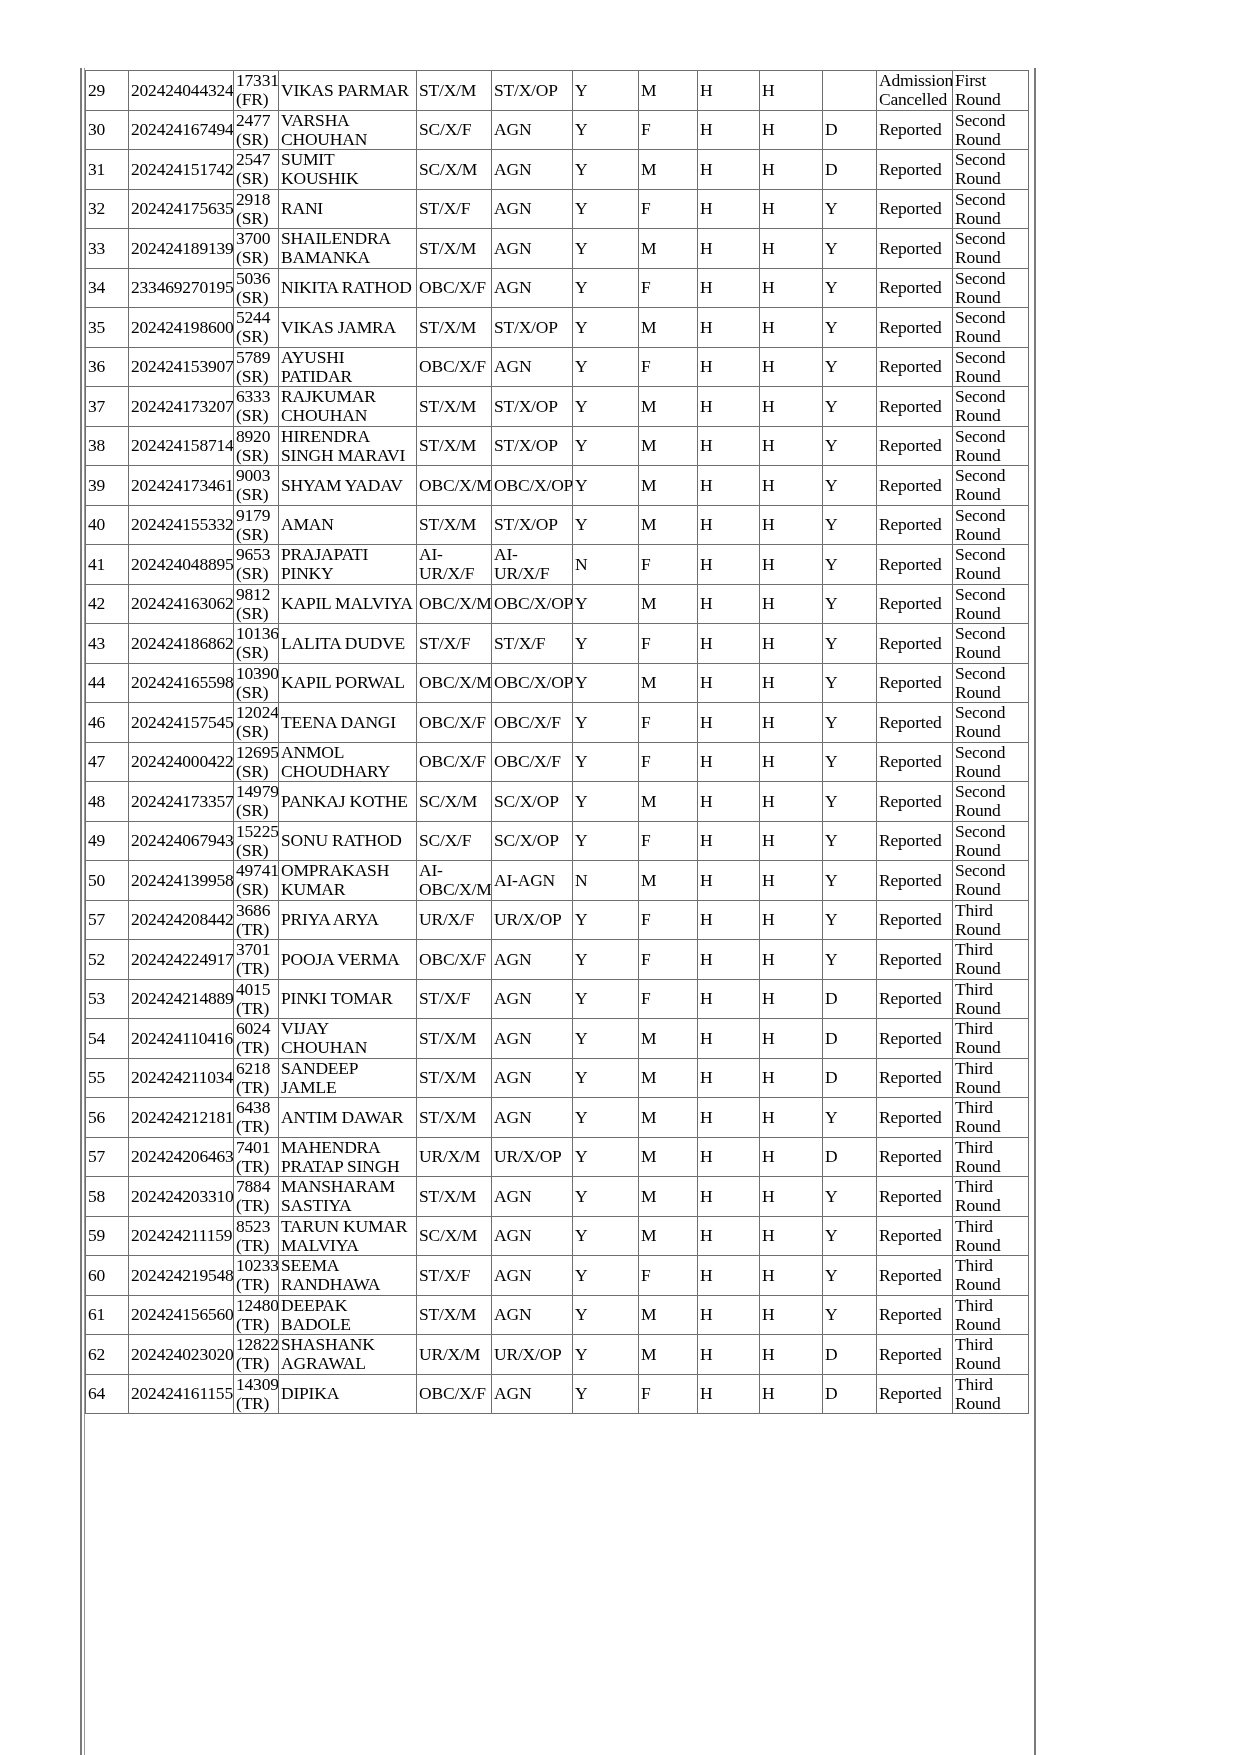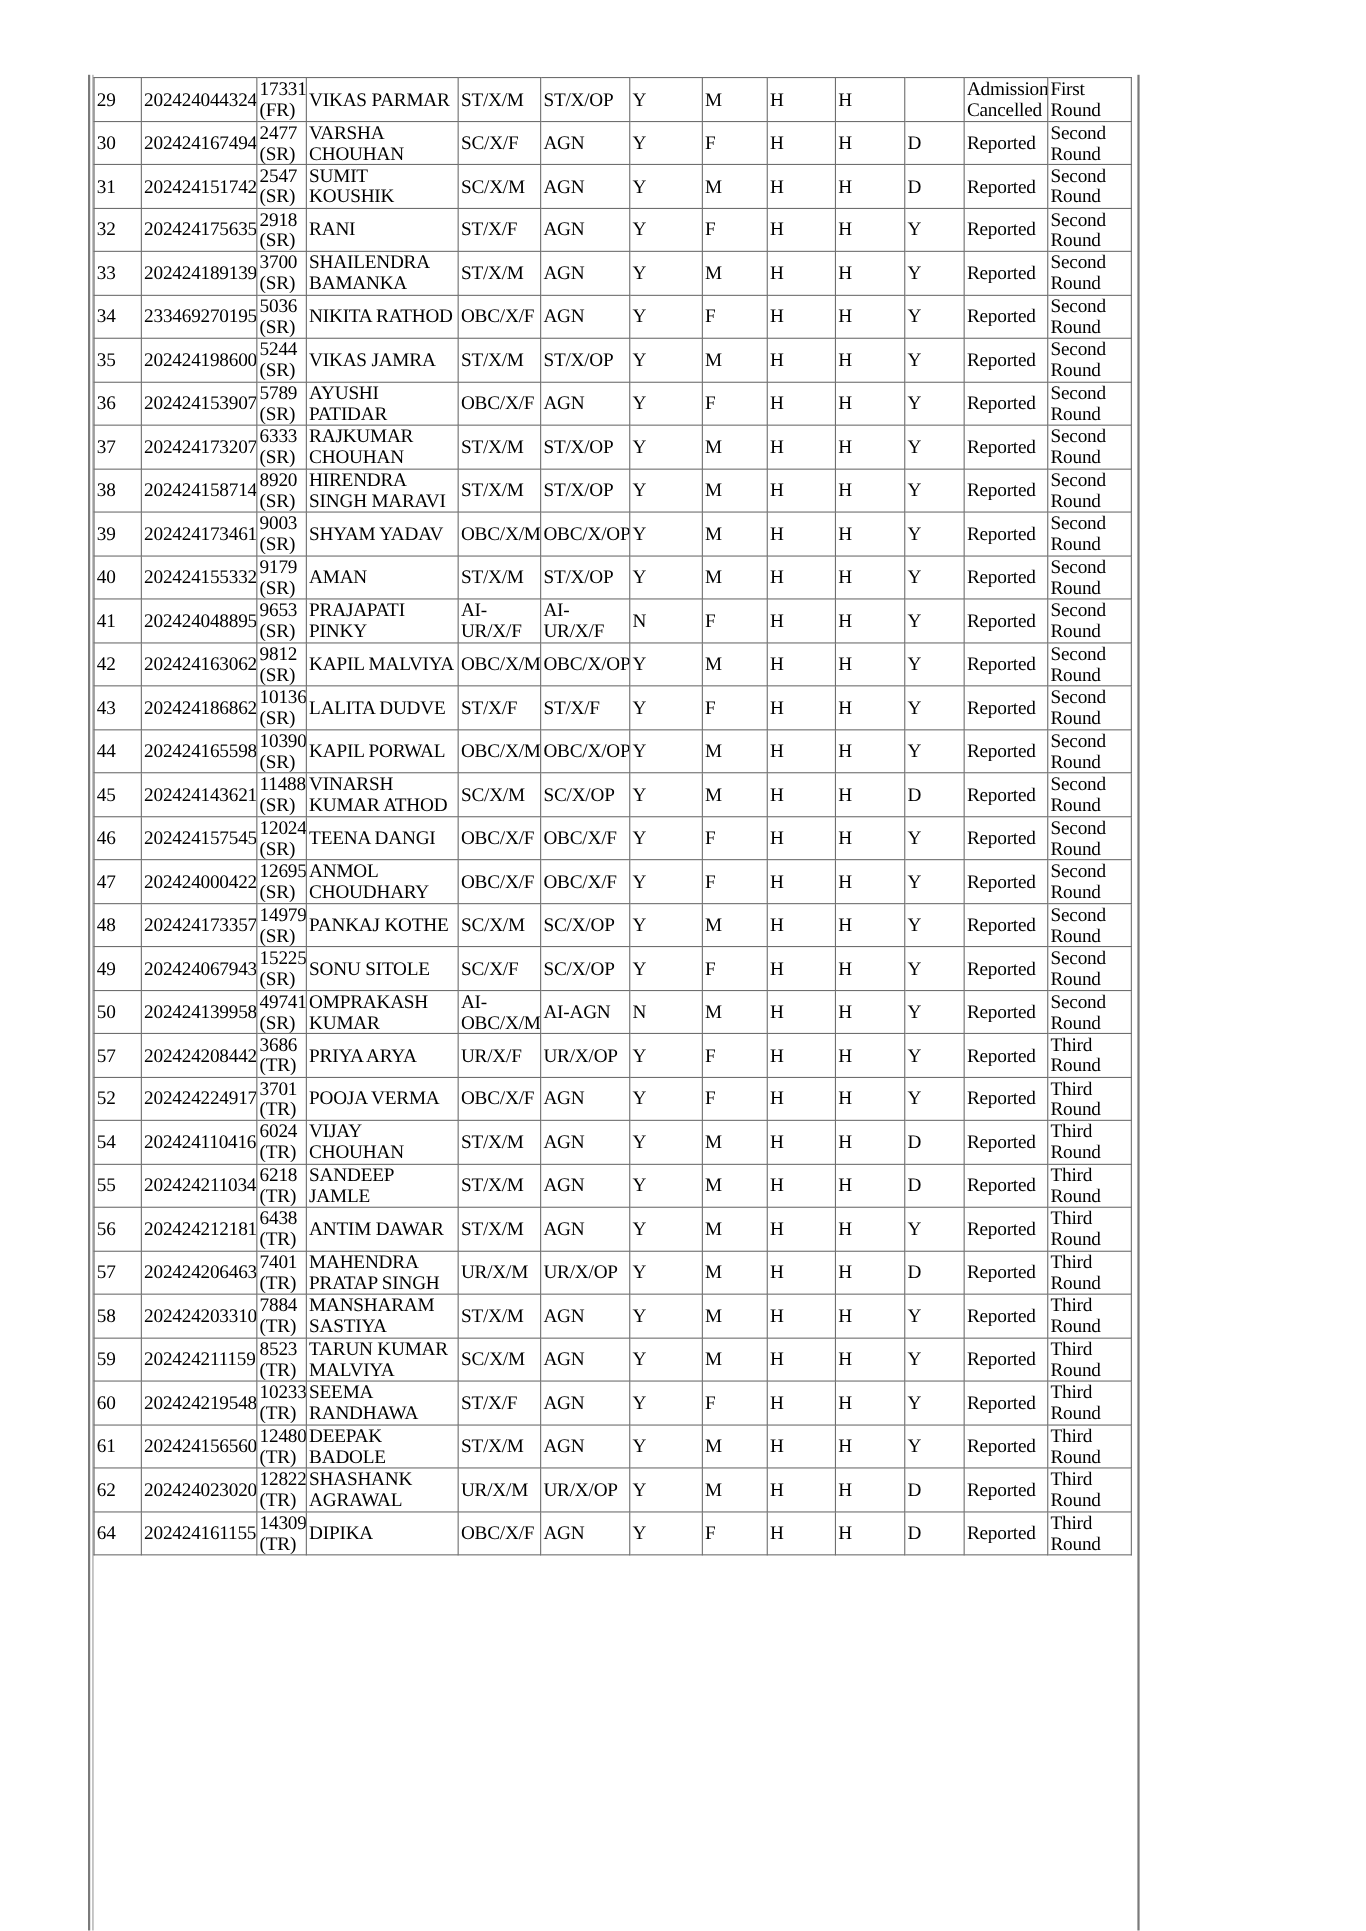--- a/index.html
+++ b/index.html
@@ -272,35 +272,20 @@
         <td>OBC/X/OP</td>
         <td>Y</td>
         <td>M</td>
         <td>H</td>
         <td>H</td>
         <td>Y</td>
         <td>Reported</td>
         <td>Second Round</td>
       </tr>
       <tr>
-        <td class="c-sn">45</td>
-        <td>202424143621</td>
-        <td>11488 (SR)</td>
-        <td>VINARSH KUMAR ATHOD</td>
-        <td>SC/X/M</td>
-        <td>SC/X/OP</td>
-        <td>Y</td>
-        <td>M</td>
-        <td>H</td>
-        <td>H</td>
-        <td>D</td>
-        <td>Reported</td>
-        <td>Second Round</td>
-      </tr>
-      <tr>
         <td class="c-sn">46</td>
         <td>202424157545</td>
         <td>12024 (SR)</td>
         <td>TEENA DANGI</td>
         <td>OBC/X/F</td>
         <td>OBC/X/F</td>
         <td>Y</td>
         <td>F</td>
         <td>H</td>
         <td>H</td>
@@ -335,21 +320,21 @@
         <td>H</td>
         <td>H</td>
         <td>Y</td>
         <td>Reported</td>
         <td>Second Round</td>
       </tr>
       <tr>
         <td class="c-sn">49</td>
         <td>202424067943</td>
         <td>15225 (SR)</td>
-        <td>SONU SITOLE</td>
+        <td>SONU RATHOD</td>
         <td>SC/X/F</td>
         <td>SC/X/OP</td>
         <td>Y</td>
         <td>F</td>
         <td>H</td>
         <td>H</td>
         <td>Y</td>
         <td>Reported</td>
         <td>Second Round</td>
       </tr>
@@ -392,20 +377,35 @@
         <td>AGN</td>
         <td>Y</td>
         <td>F</td>
         <td>H</td>
         <td>H</td>
         <td>Y</td>
         <td>Reported</td>
         <td>Third Round</td>
       </tr>
       <tr>
+        <td class="c-sn">53</td>
+        <td>202424214889</td>
+        <td>4015 (TR)</td>
+        <td>PINKI TOMAR</td>
+        <td>ST/X/F</td>
+        <td>AGN</td>
+        <td>Y</td>
+        <td>F</td>
+        <td>H</td>
+        <td>H</td>
+        <td>D</td>
+        <td>Reported</td>
+        <td>Third Round</td>
+      </tr>
+      <tr>
         <td class="c-sn">54</td>
         <td>202424110416</td>
         <td>6024 (TR)</td>
         <td>VIJAY CHOUHAN</td>
         <td>ST/X/M</td>
         <td>AGN</td>
         <td>Y</td>
         <td>M</td>
         <td>H</td>
         <td>H</td>

